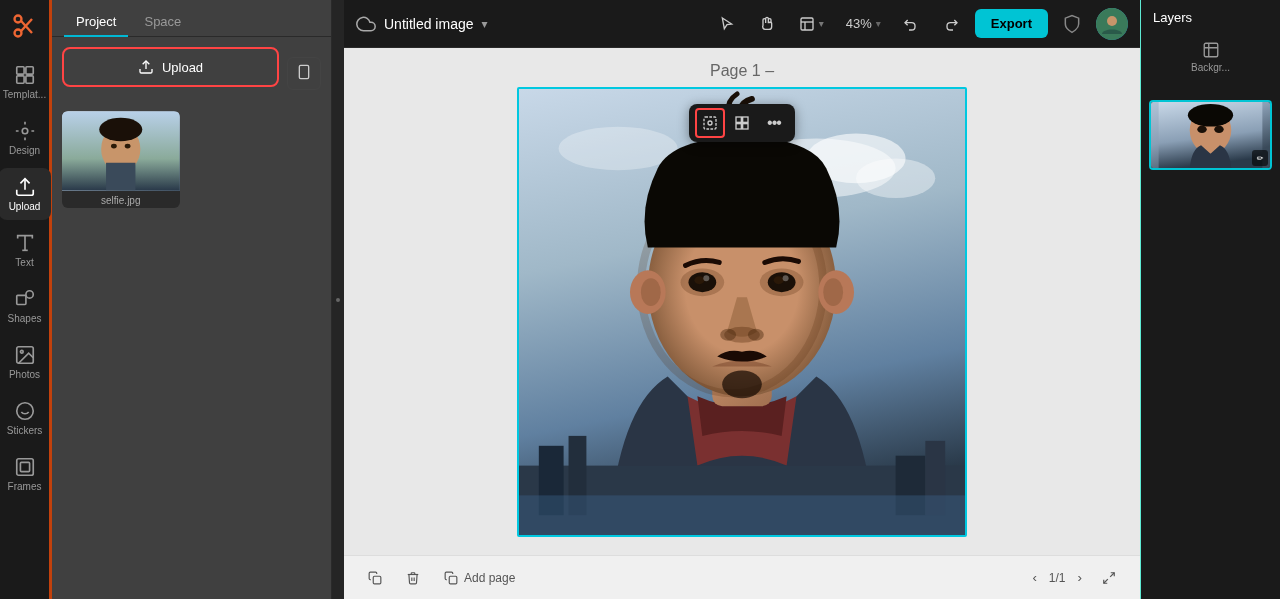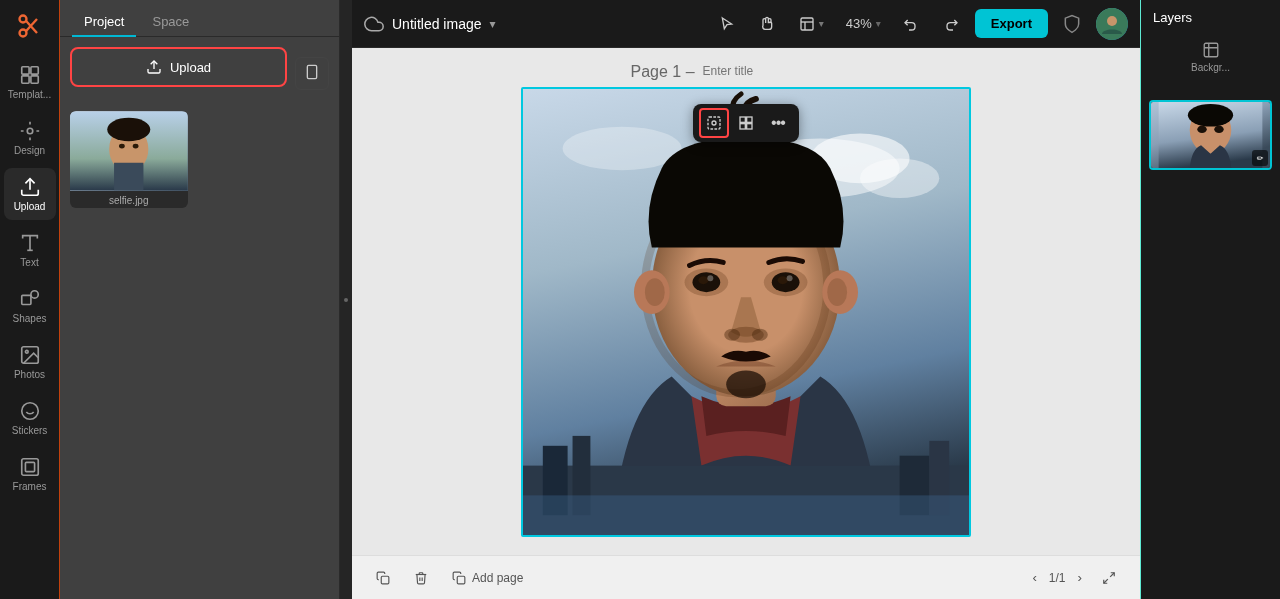--- a/index.html
+++ b/index.html
@@ -1,27 +1,27 @@
 <!DOCTYPE html>
 <html><head>
   <meta charset="utf-8">
   <style>
     * { box-sizing: border-box; margin: 0; padding: 0; }
     body { font-family: -apple-system, BlinkMacSystemFont, 'Segoe UI', sans-serif; background: #1a1a1a; display: flex; height: 599px; overflow: hidden; color: #fff; }
 
     
     .icon-sidebar {
-      width: 60px;
+      width: 52px;
       background: #1a1a1a;
       display: flex;
       flex-direction: column;
       align-items: center;
       padding: 8px 12px;
       gap: 4px;
-      border-right: 1px solid #c2410c;
+      border-right: 3px solid #c2410c;
     }
     .icon-sidebar-logo {
       width: 36px; height: 36px;
       display: flex; align-items: center; justify-content: center;
       margin-bottom: 8px;
       cursor: pointer;
     }
     .sidebar-icon-item {
       width: 52px; height: 52px;
       display: flex; flex-direction: column; align-items: center; justify-content: center;
@@ -537,21 +537,20 @@
         <circle cx="16" cy="13" r="5" fill="#c8956a"></circle>
         <path d="M6 26c0-6 20-6 20 0" fill="#2a5a4a"></path>
       </svg>
     </div>
   </div>
 
   <div class="canvas-workspace">
 
     <div class="page-label-row">
       <span class="page-label-text">Page 1 –</span>
-      <input class="page-title-input" placeholder="Enter title" style="">
     </div>
 
     <div class="canvas-float-toolbar">
       <button class="float-toolbar-btn active-red">
         <svg width="16" height="16" viewBox="0 0 24 24" fill="none" stroke="currentColor" stroke-width="2">
           <rect x="3" y="3" width="18" height="18" rx="2" stroke-dasharray="4 2"></rect>
           <circle cx="12" cy="12" r="3"></circle>
         </svg>
       </button>
       <button class="float-toolbar-btn">

